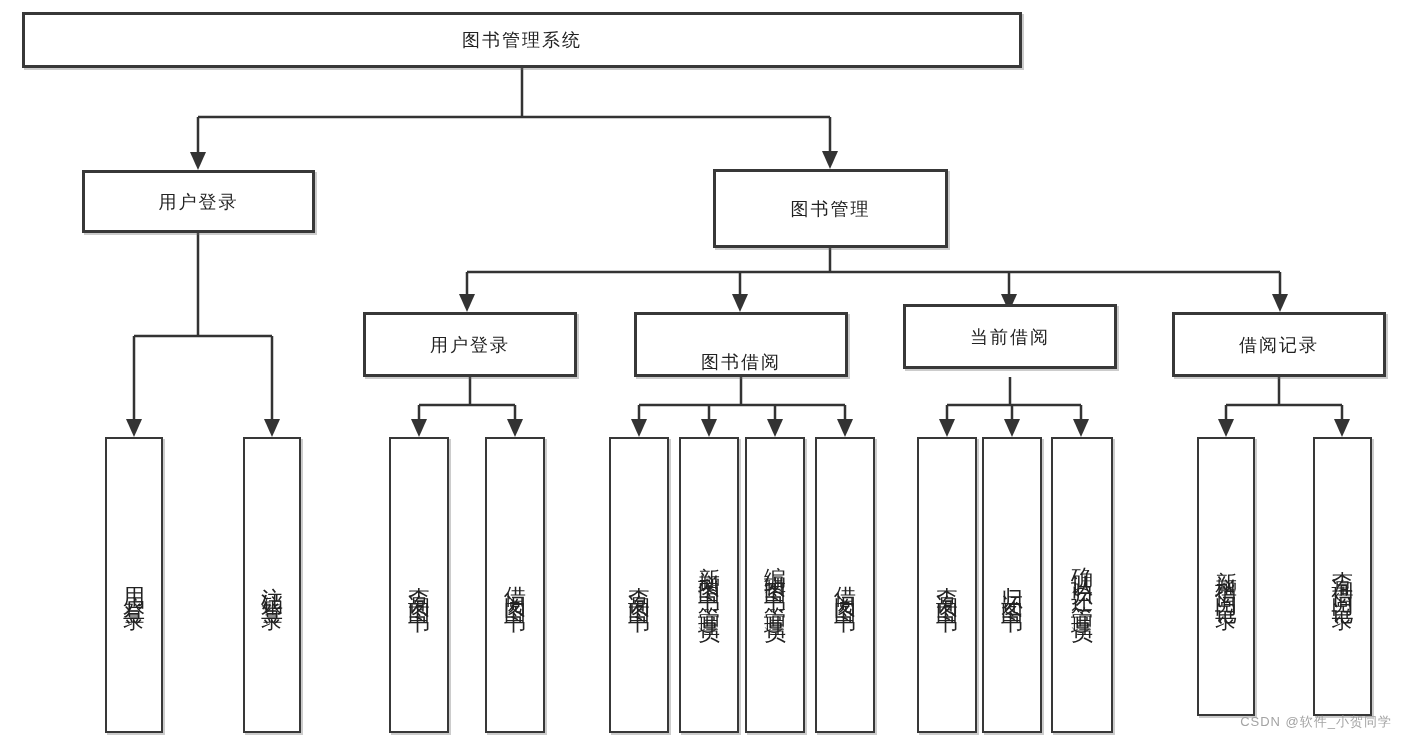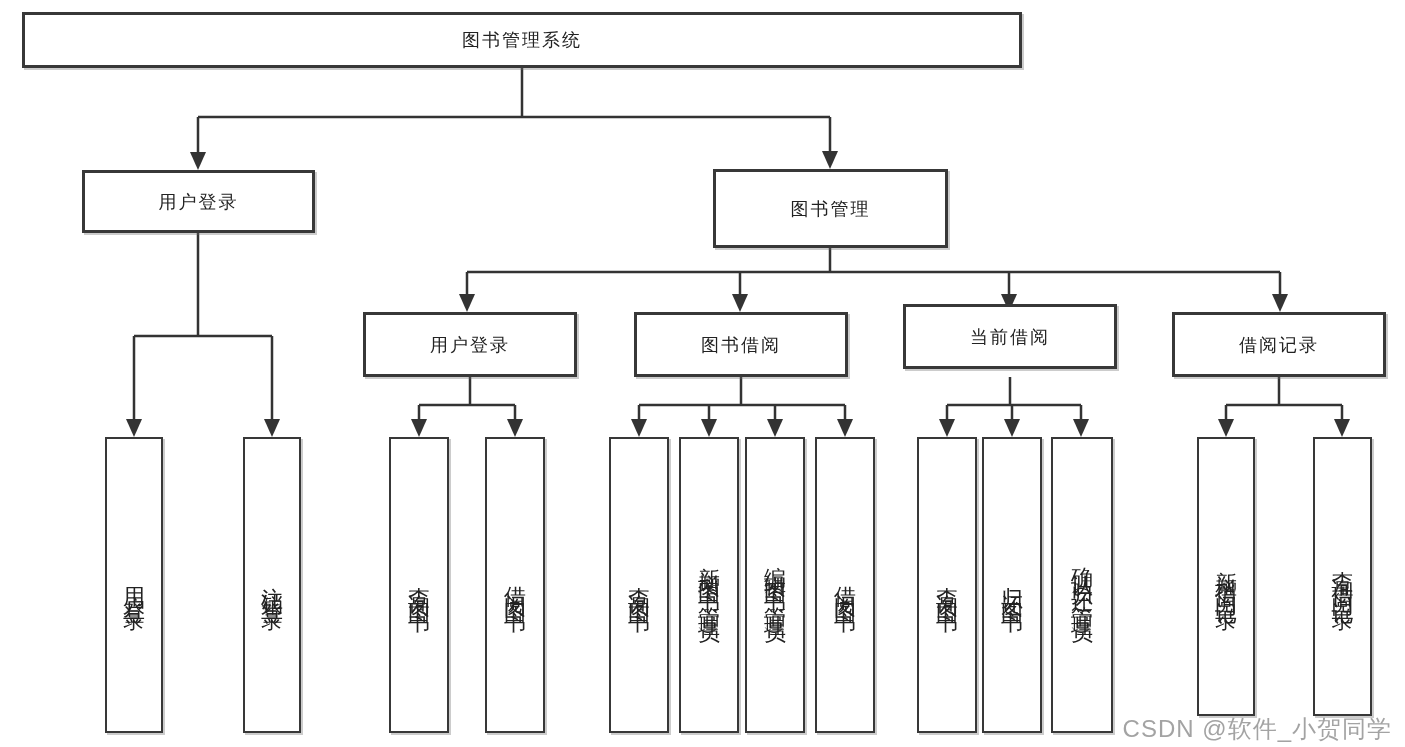--- a/index.html
+++ b/index.html
@@ -34,21 +34,21 @@
   }
   .node.v .vtext{
     writing-mode:vertical-rl;
     font-size:22px;
     letter-spacing:8px;
     line-height:1;
   }
   .watermark{
     position:absolute;
     top:713px;right:13px;
-    font-size:24px;
+    font-size:13px;
     letter-spacing:1px;
     color:rgba(158,158,158,0.95);
     white-space:nowrap;
     z-index:5;
   }
 </style>
 </head>
 <body>
 
 <div class="canvas">
@@ -123,21 +123,21 @@
   <div class="node h" style="left:82px;top:170px;width:233px;height:63px;">
     <span>用户登录</span>
   </div>
   <div class="node h" style="left:713px;top:169px;width:235px;height:79px;">
     <span>图书管理</span>
   </div>
 
   <div class="node h" style="left:363px;top:312px;width:214px;height:65px;">
     <span>用户登录</span>
   </div>
-  <div class="node h" style="left:634px;top:312px;width:214px;height:65px;">
+  <div class="node h" style="left:634px;top:312px;width:214px;height:65px;align-items:flex-end;">
     <span>图书借阅</span>
   </div>
   <div class="node h" style="left:903px;top:304px;width:214px;height:65px;align-items:center;">
     <span>当前借阅</span>
   </div>
   <div class="node h" style="left:1172px;top:312px;width:214px;height:65px;">
     <span>借阅记录</span>
   </div>
 
   <div class="node v" style="left:105px;top:437px;width:58px;height:296px;">

